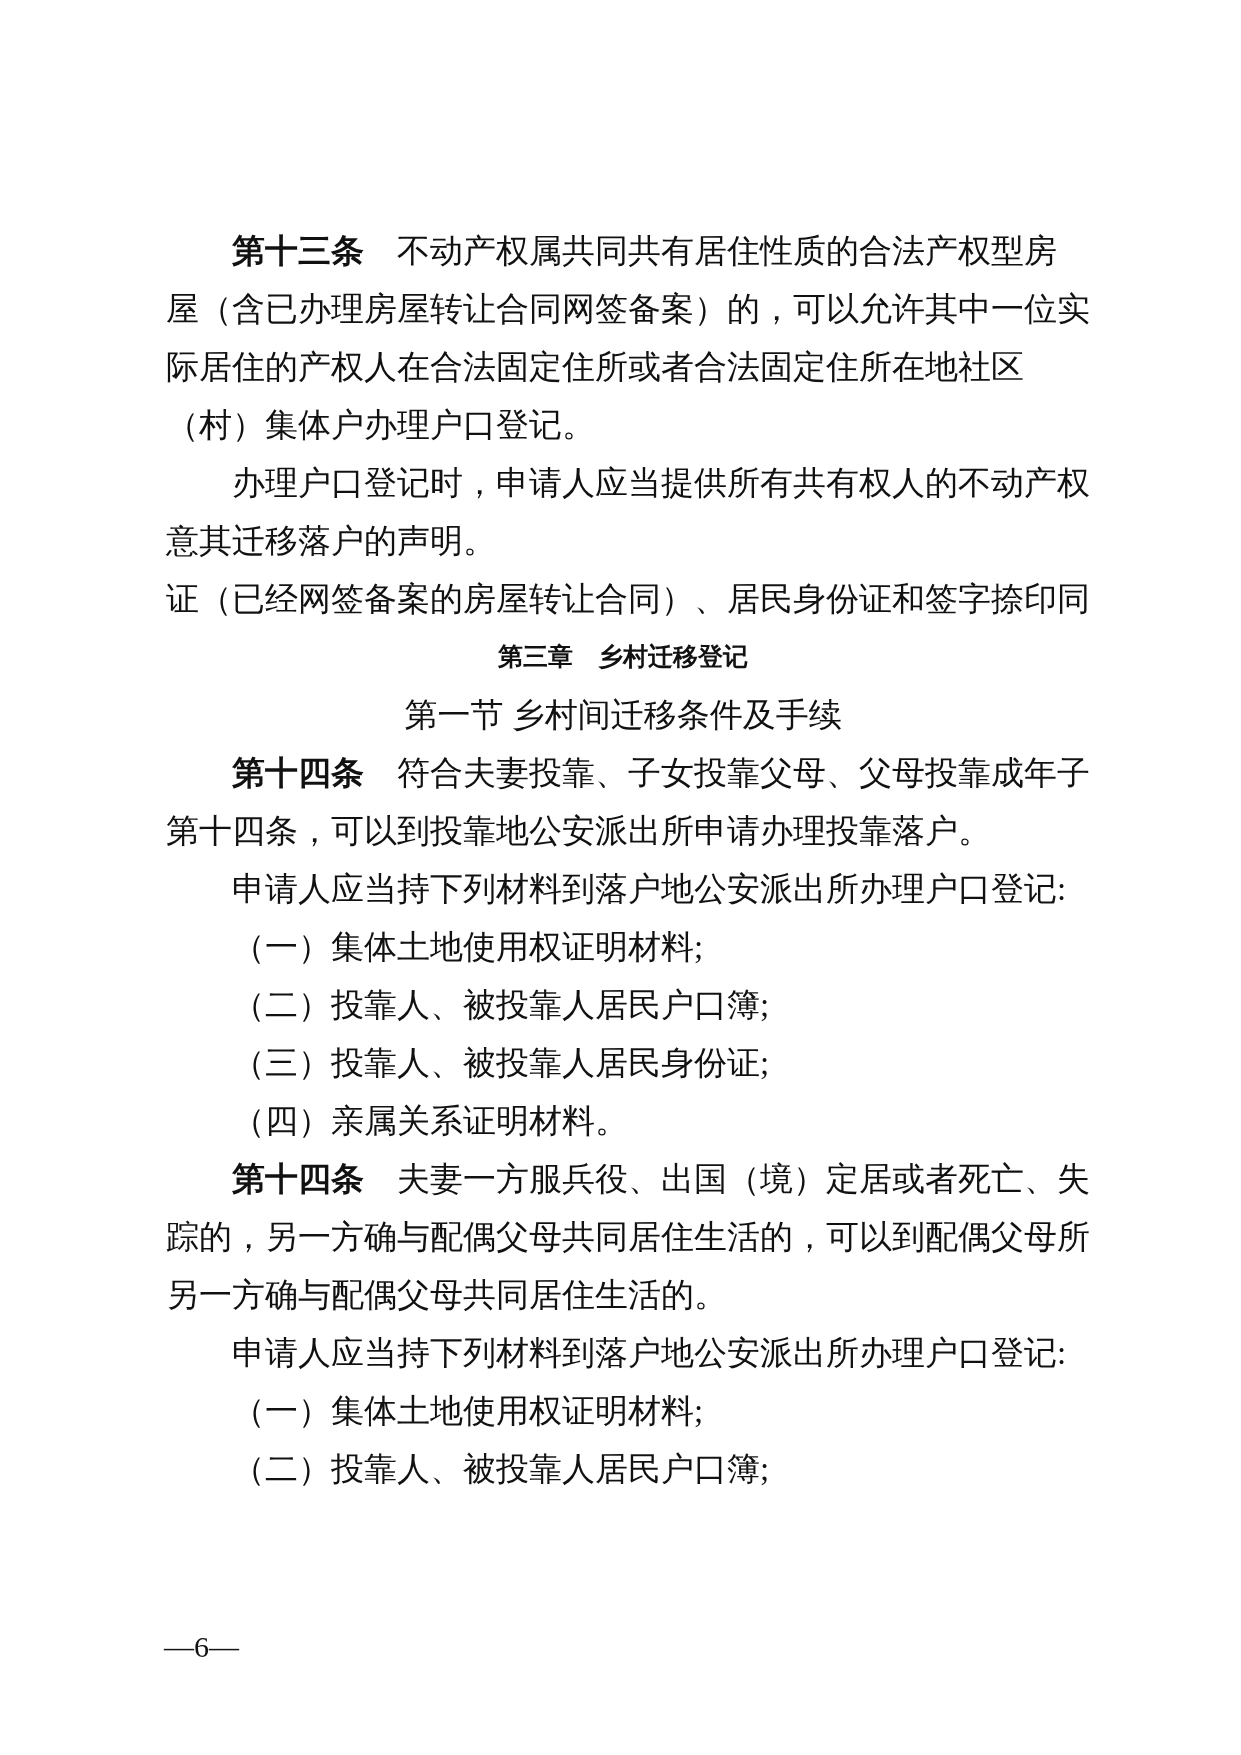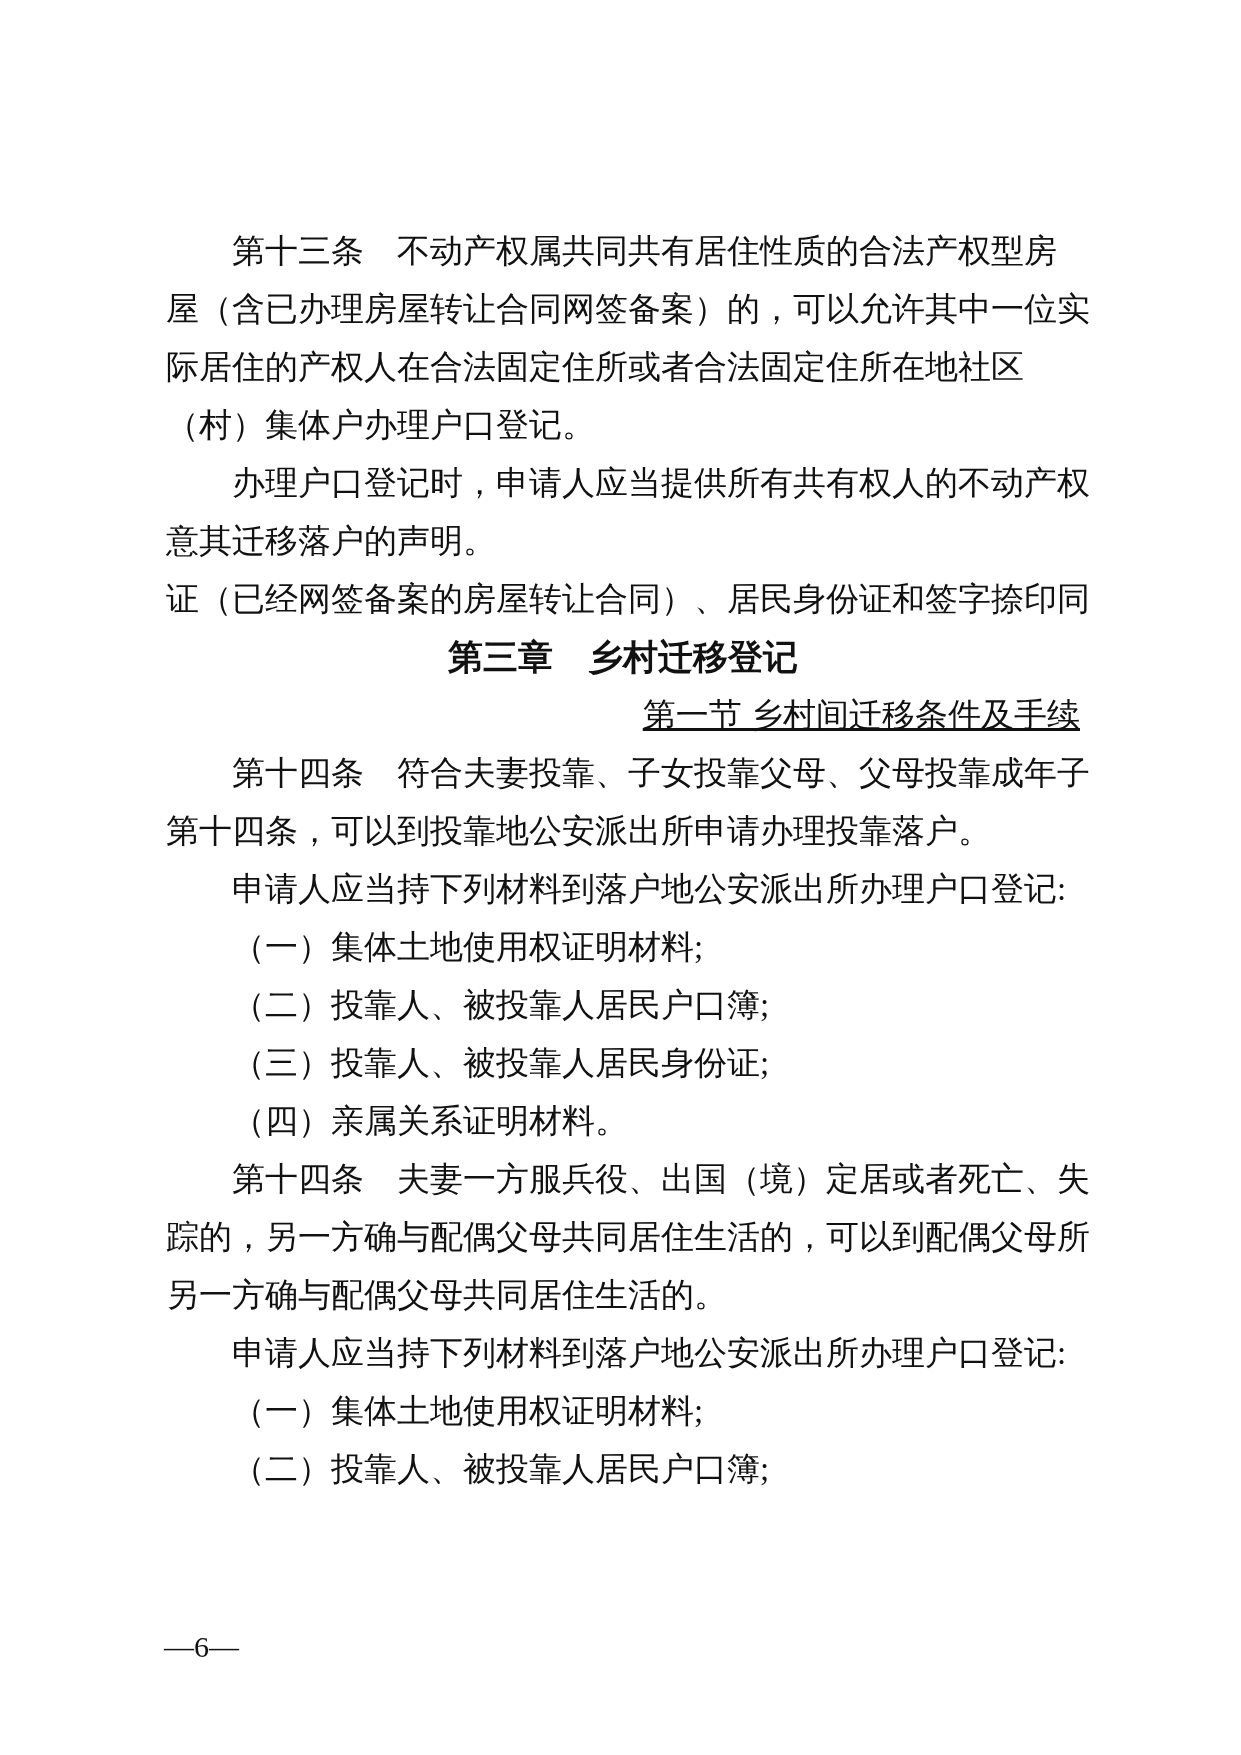--- a/index.html
+++ b/index.html
@@ -27,32 +27,31 @@
     line-height: 58px;
     white-space: nowrap;
     letter-spacing: 0;
   }
   .line.indent {
     padding-left: 66px;
   }
   .line.heading {
     font-family: "DejaVu Sans", "Liberation Sans", sans-serif;
     font-weight: 700;
-    font-size: 35px;
+    font-size: 25px;
     text-align: center;
     padding-left: 0;
   }
   .line.subheading {
-    text-align: right;
+    text-align: center;
     padding-left: 0;
-    text-decoration: underline;
   }
   .article-no {
     font-family: "DejaVu Sans", "Liberation Sans", sans-serif;
-    font-weight: 400;
+    font-weight: 700;
   }
   .footer-page-number {
     position: absolute;
     left: 164px;
     top: 1630px;
     font-size: 30px;
     line-height: 34px;
     color: #111111;
     font-family: "Liberation Serif", "DejaVu Serif", serif;
   }

